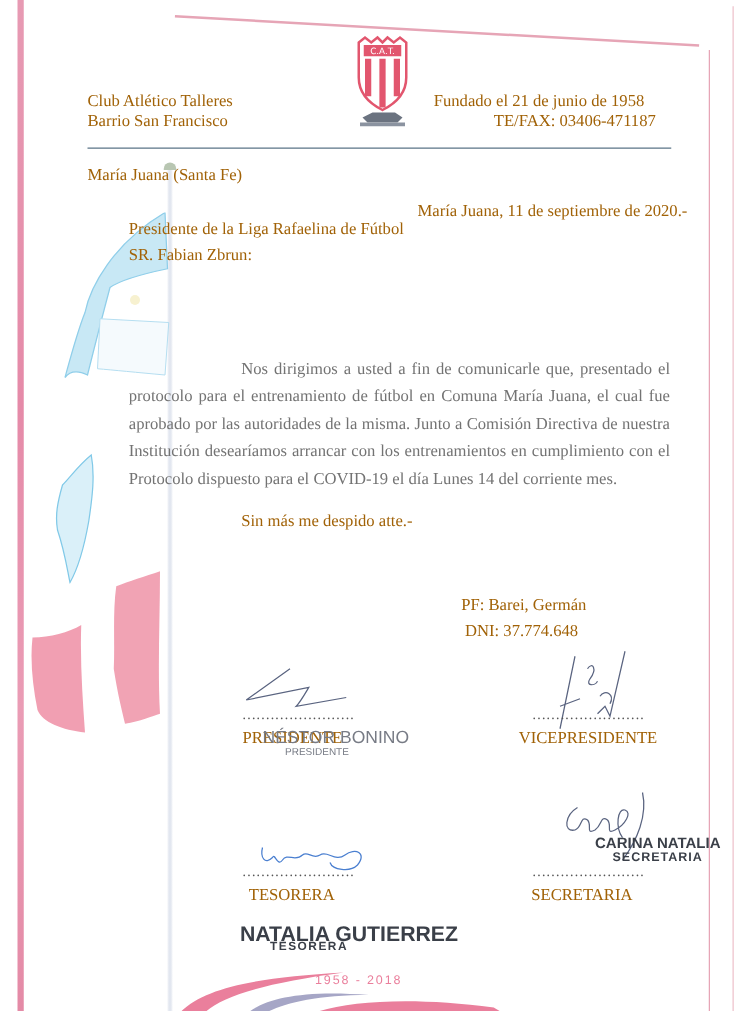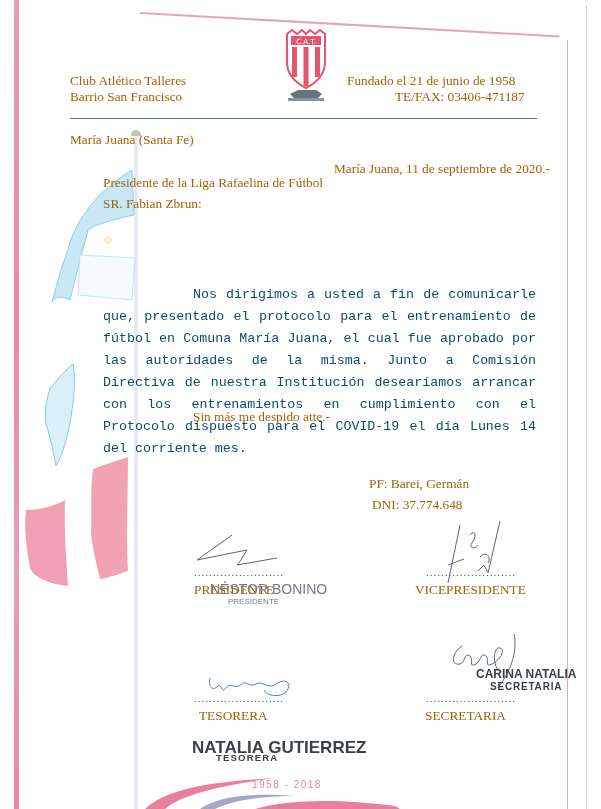--- a/index.html
+++ b/index.html
@@ -32,23 +32,22 @@
     .frame-right2 {
       left: 586px; top: 5px; width: 1px; height: 804px; background: #eec2cc;
     }
     .text { font-size: 13.3px; line-height: 16px; white-space: nowrap; color: #a16207; }
     .hdr-rule {
       left: 70px; top: 118px; width: 467px; height: 1px; background: #5b7487;
     }
     .crest { left: 284px; top: 28px; width: 44px; height: 76px; }
     .body-para {
       left: 103px; top: 284px; width: 433px;
-      font-size: 13.3px; line-height: 22px; color: #0c4a6e; text-align: justify;
+      font-size: 13.3px; line-height: 22px; color: #737373; text-align: justify;
       text-indent: 90px;
-      font-family: Liberation Mono, monospace;
     }
     .dots { letter-spacing: 1px; color: #555; font-size: 11px; }
     .stamp {
       font-family: "Liberation Sans", "DejaVu Sans", sans-serif;
       color: #444; white-space: nowrap;
     }
     .flag { opacity: 0.85; }
   </style>
 </head>
 <body>

